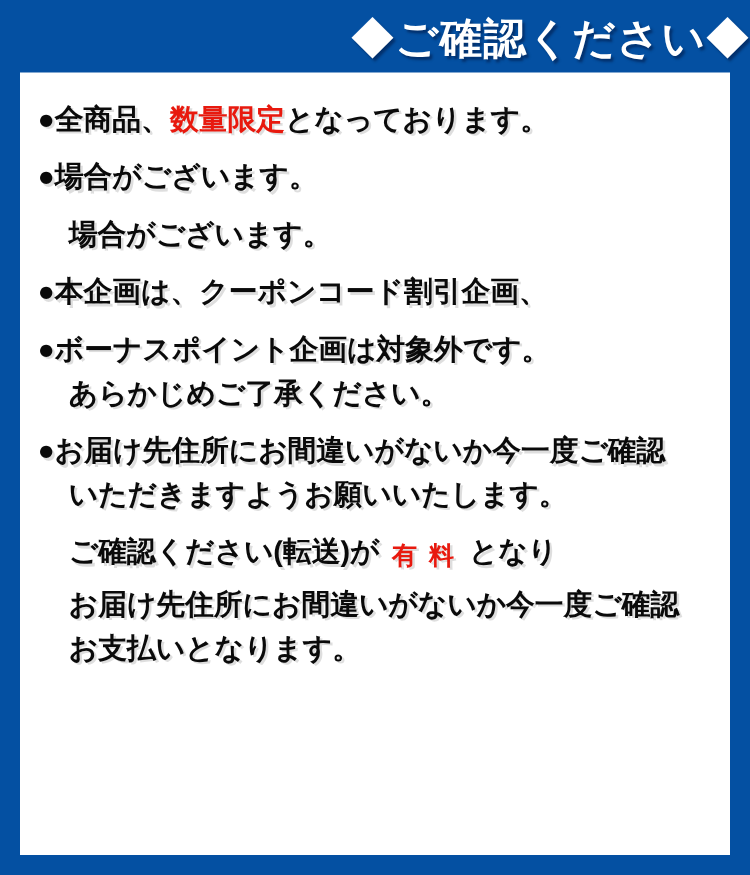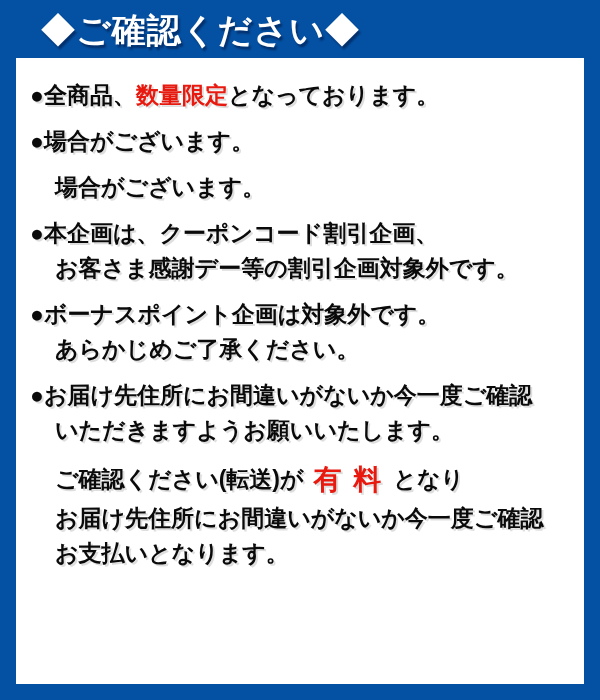--- a/index.html
+++ b/index.html
@@ -7,22 +7,21 @@
   body {
     position: relative;
     overflow: hidden;
     background: var(--blue, #0450a2);
     font-family: "Liberation Sans", sans-serif;
   }
   .header {
     height: 62px;
     display: flex;
     align-items: center;
-    justify-content: flex-start;
-    margin-left: 41px;
+    justify-content: flex-end;
   }
   .header-title {
     color: var(--white, #ffffff);
     font-size: 34px;
     font-weight: 700;
     letter-spacing: 1px;
     text-shadow: 2px 3px 2px rgba(0, 0, 30, 0.40);
     white-space: nowrap;
   }
   .notice-box {
@@ -42,21 +41,21 @@
     text-shadow: 2px 2px 0 rgba(0, 0, 0, 0.13);
   }
   .line {
     line-height: 35px;
     white-space: nowrap;
   }
   .line.cont { padding-left: 25px; }
   .red { color: var(--red, #e8190e); }
   .red-big {
     color: var(--red, #e8190e);
-    font-size: 28px;
+    font-size: 20px;
     line-height: 42px;
     margin: 0 10px;
     letter-spacing: 2px;
     font-weight: 700;
     vertical-align: -2px;
   }
 </style>
 </head>
 <body>
 
@@ -83,23 +82,20 @@
     <div class="item">
       <div class="line cont">
         <span>場合がございます。</span>
       </div>
     </div>
 
     <div class="item">
       <div class="line">
         <span>●本企画は、クーポンコード割引企画、</span>
       </div>
-      <div class="line cont">
-        <span>お客さま感謝デー等の割引企画対象外です。</span>
-      </div>
     </div>
 
     <div class="item">
       <div class="line">
         <span>●ボーナスポイント企画は対象外です。</span>
       </div>
       <div class="line cont">
         <span>あらかじめご了承ください。</span>
       </div>
     </div>

